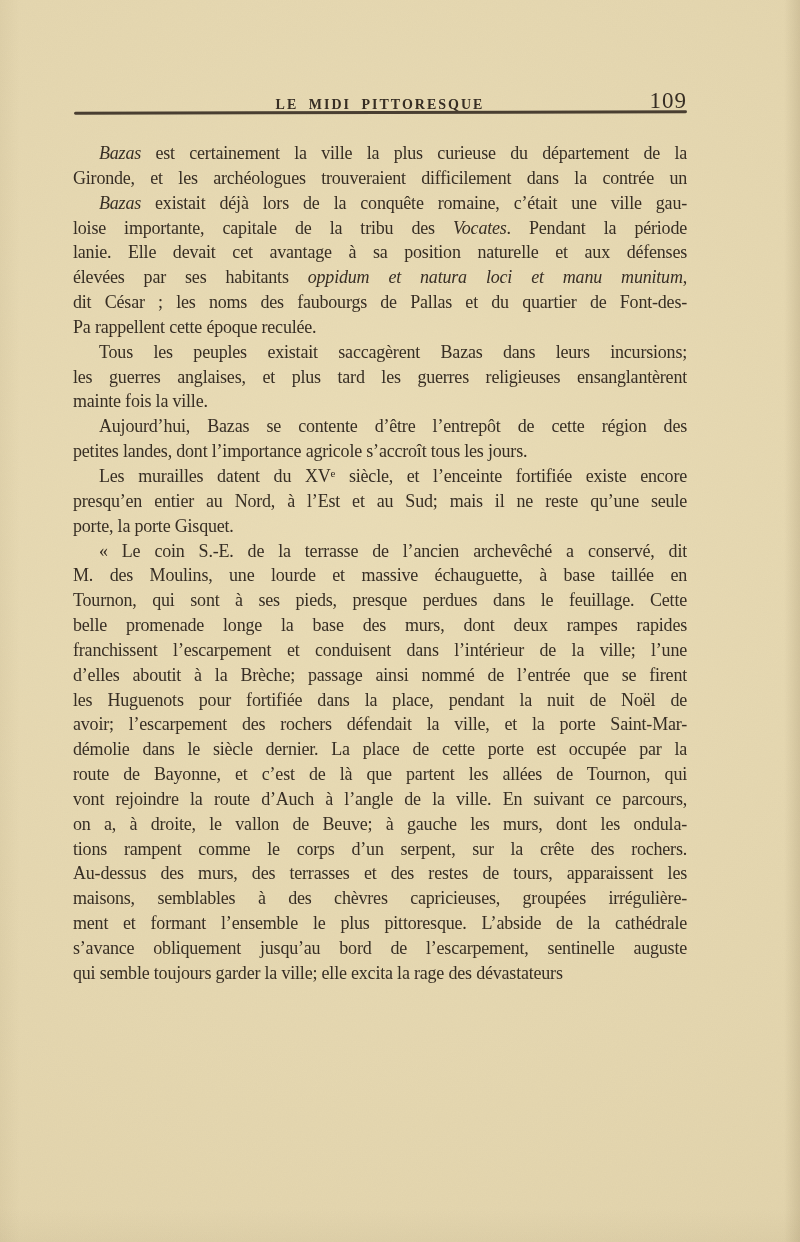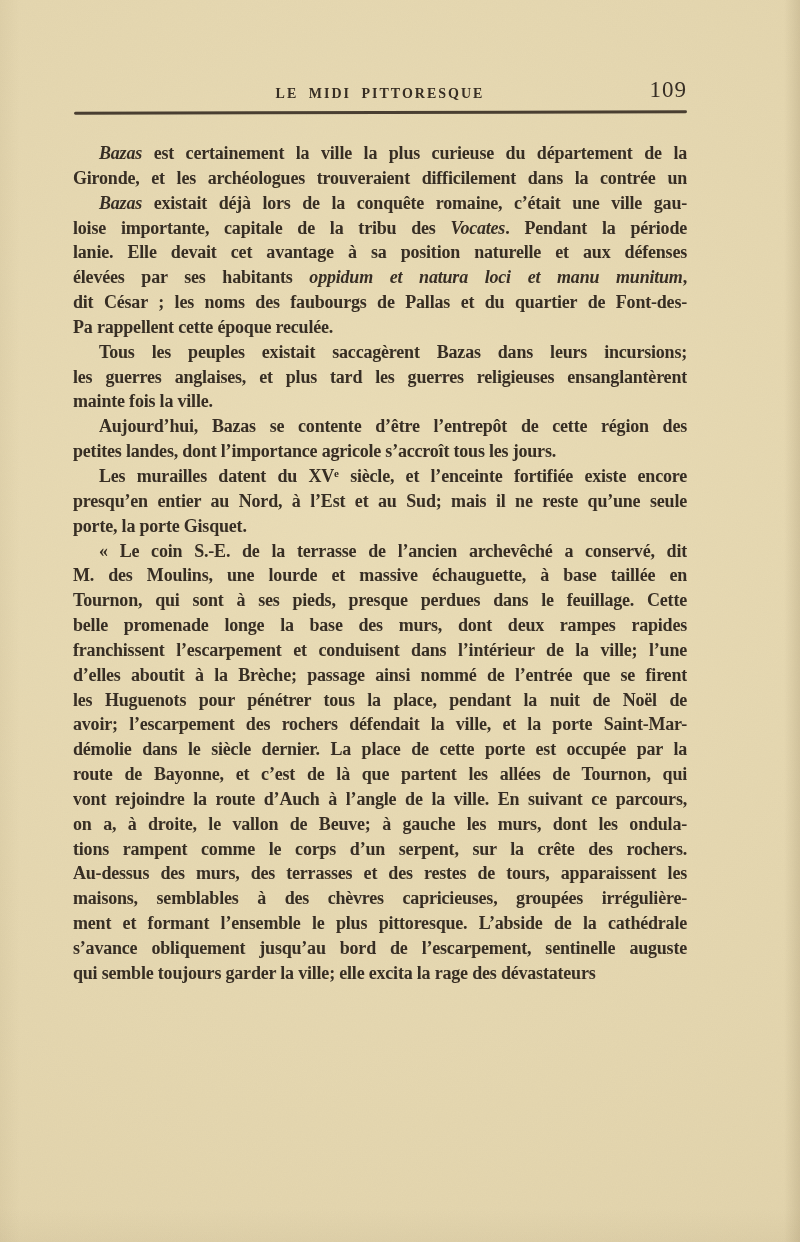--- a/index.html
+++ b/index.html
@@ -13,42 +13,42 @@
   }
   .grain{position:absolute;left:0;top:0;width:800px;height:1242px;pointer-events:none;}
   .edge-shade{
     position:absolute;inset:0;pointer-events:none;
     background:
       linear-gradient(to left,  rgba(110,90,55,0.16), rgba(110,90,55,0) 16px),
       linear-gradient(to right, rgba(110,90,55,0.06), rgba(110,90,55,0) 20px),
       linear-gradient(to top,   rgba(110,90,55,0.05), rgba(110,90,55,0) 34px),
       radial-gradient(130% 95% at 45% 40%, rgba(255,250,228,0.10), rgba(120,95,55,0.07) 100%);
   }
-  .header{position:absolute;left:73px;top:5px;width:614px;height:110px;}
+  .header{position:absolute;left:73px;top:16px;width:614px;height:110px;}
   .header-title{
     position:absolute;top:81px;left:0;width:100%;
     text-align:center;
     font-size:14px;font-weight:bold;
     letter-spacing:2px;word-spacing:5px;
   }
   .page-number{
     position:absolute;top:73px;right:0;
     font-size:23px;line-height:1;letter-spacing:1px;
   }
   .rule{
     position:absolute;left:74px;top:111px;width:613px;height:3px;
     background:var(--ink,#372e24);
     border-radius:2px;opacity:.9;
     transform:rotate(-0.12deg);
   }
   .text-block{
     position:absolute;left:73px;top:141px;width:614px;
     font-size:18px;line-height:24.85px;letter-spacing:-0.2px;
   }
-  .paragraph{margin:0;font-weight:bold;}
+  .paragraph{margin:0;}
   .paragraph .line:first-child{text-indent:26px;}
   .line{
     text-align:justify;
     text-align-last:justify;
     height:24.85px;overflow:hidden;
     white-space:normal;
   }
   .line.last{text-align-last:left;}
   .it{font-style:italic;}
   sup{font-size:11px;line-height:0;position:relative;top:-5px;vertical-align:baseline;}
@@ -102,21 +102,21 @@
         <div class="line">presqu’en entier au Nord, à l’Est et au Sud; mais il ne reste qu’une seule</div>
         <div class="line last">porte, la porte Gisquet.</div>
       </div>
     <div class="paragraph">
         <div class="line">« Le coin S.-E. de la terrasse de l’ancien archevêché a conservé, dit</div>
         <div class="line">M. des Moulins, une lourde et massive échauguette, à base taillée en</div>
         <div class="line">Tournon, qui sont à ses pieds, presque perdues dans le feuillage. Cette</div>
         <div class="line">belle promenade longe la base des murs, dont deux rampes rapides</div>
         <div class="line">franchissent l’escarpement et conduisent dans l’intérieur de la ville; l’une</div>
         <div class="line">d’elles aboutit à la Brèche; passage ainsi nommé de l’entrée que se firent</div>
-        <div class="line">les Huguenots pour pénétrer tous la place, pendant la nuit de Noël de</div>
+        <div class="line">les Huguenots pour fortifiée dans la place, pendant la nuit de Noël de</div>
         <div class="line">avoir; l’escarpement des rochers défendait la ville, et la porte Saint-Mar-</div>
         <div class="line">démolie dans le siècle dernier. La place de cette porte est occupée par la</div>
         <div class="line">route de Bayonne, et c’est de là que partent les allées de Tournon, qui</div>
         <div class="line">vont rejoindre la route d’Auch à l’angle de la ville. En suivant ce parcours,</div>
         <div class="line">on a, à droite, le vallon de Beuve; à gauche les murs, dont les ondula-</div>
         <div class="line">tions rampent comme le corps d’un serpent, sur la crête des rochers.</div>
         <div class="line">Au-dessus des murs, des terrasses et des restes de tours, apparaissent les</div>
         <div class="line">maisons, semblables à des chèvres capricieuses, groupées irrégulière-</div>
         <div class="line">ment et formant l’ensemble le plus pittoresque. L’abside de la cathédrale</div>
         <div class="line">s’avance obliquement jusqu’au bord de l’escarpement, sentinelle auguste</div>

